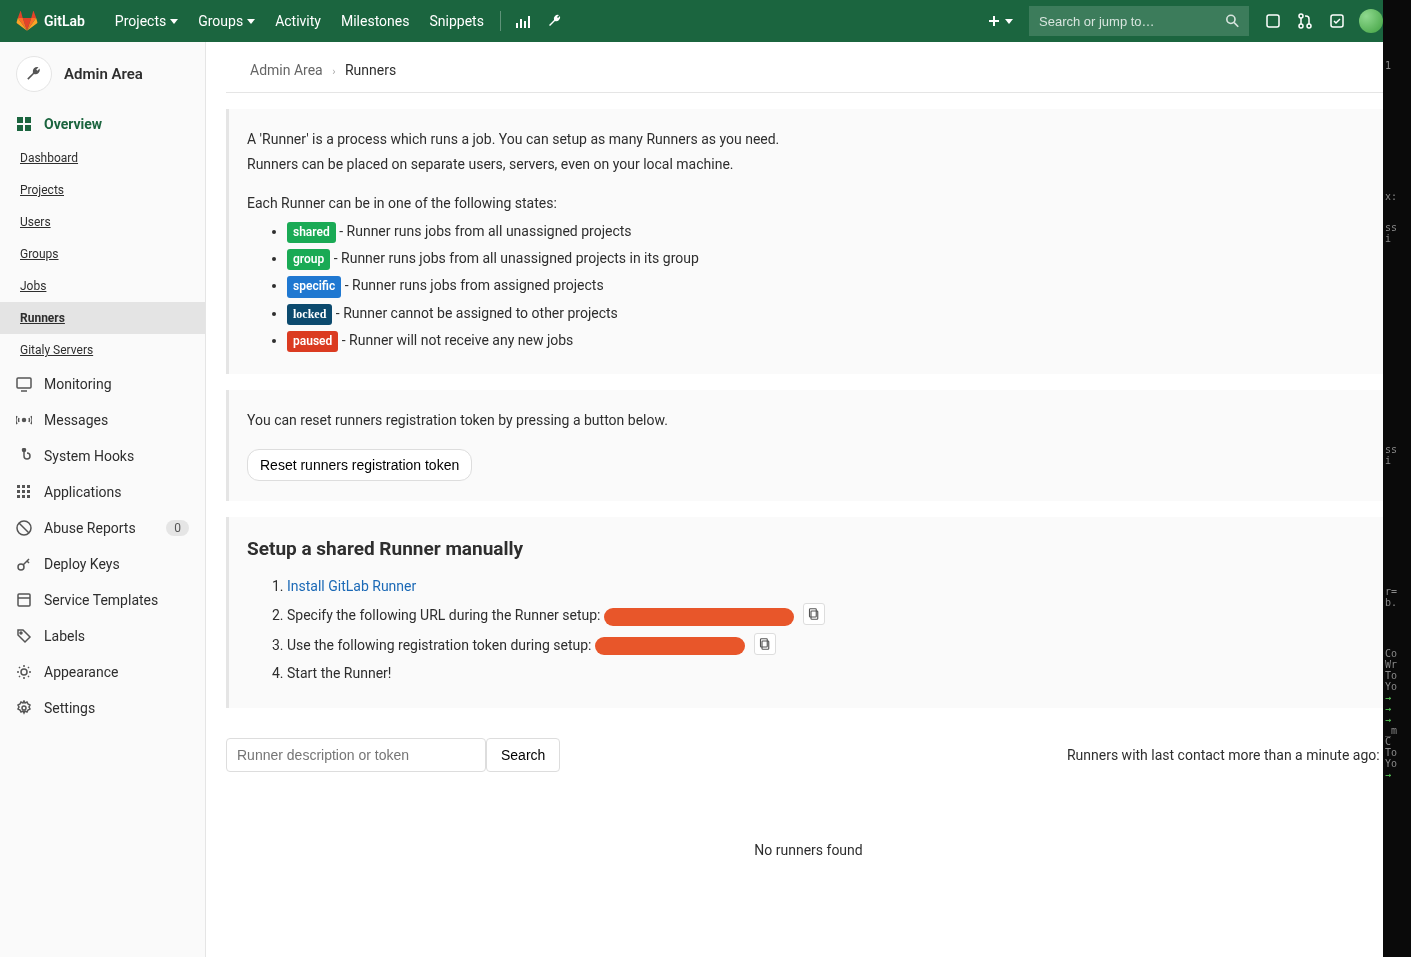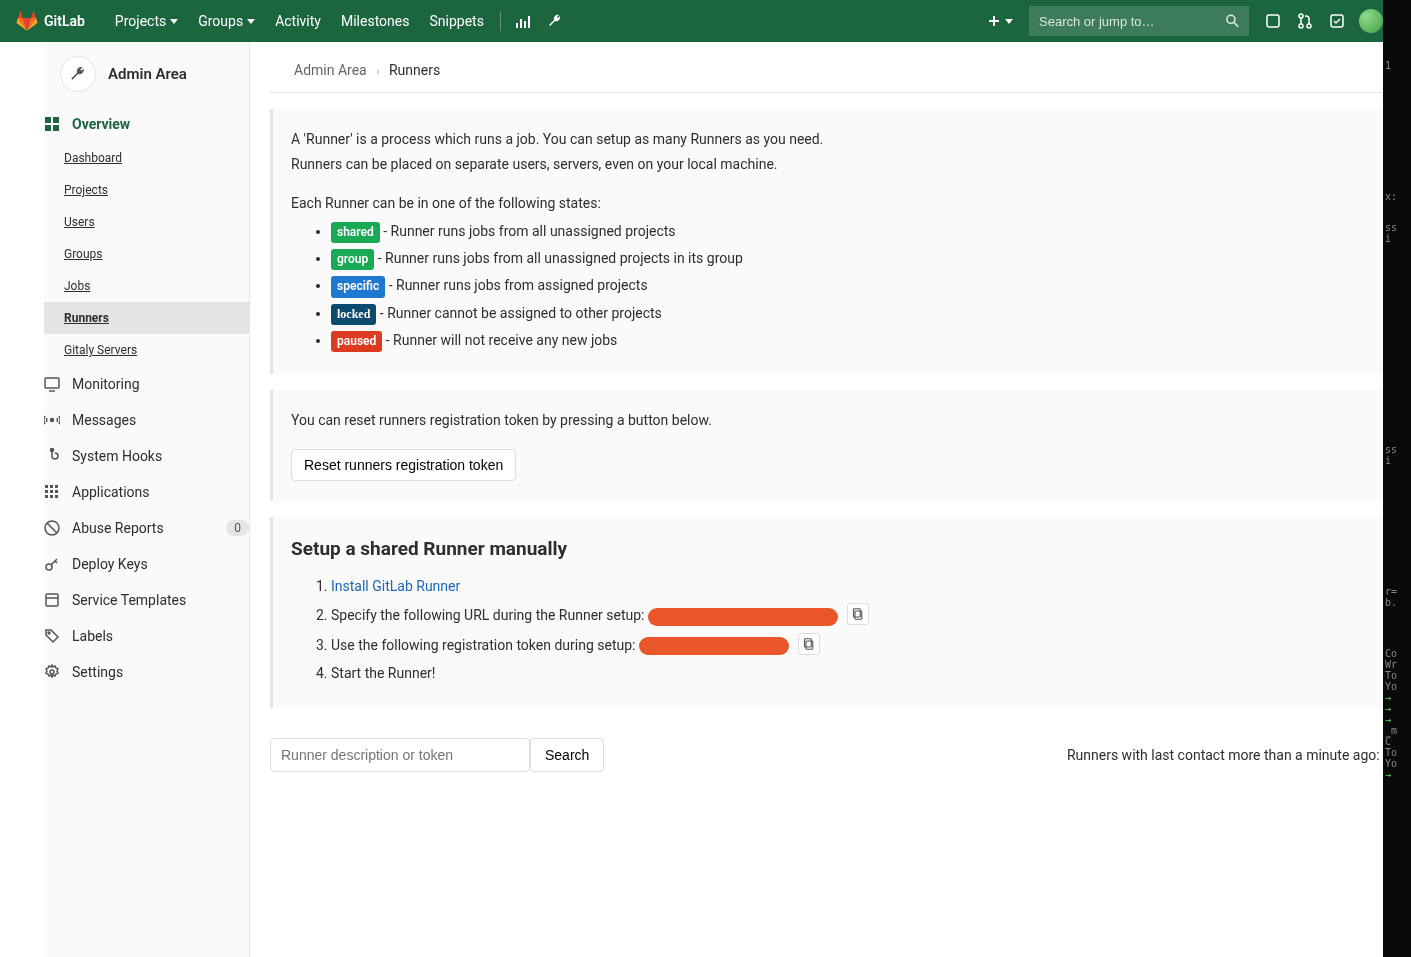--- a/index.html
+++ b/index.html
@@ -9,26 +9,26 @@
 .topbar .logo-icon { width: 22px; height: 22px; }
 .topbar .nav-item { padding: 0 10px; color: #fff; font-size: 14px; display: flex; align-items: center; gap: 4px; cursor: pointer; height: 42px; }
 .topbar .divider { width: 1px; height: 20px; background: rgba(255,255,255,0.3); margin: 0 6px; }
 .topbar .icon-btn { padding: 0 8px; height: 42px; display: flex; align-items: center; cursor: pointer; }
 .topbar .spacer { flex: 1; }
 .topbar .search-box { background: rgba(255,255,255,0.15); border-radius: 0; height: 30px; width: 220px; display: flex; align-items: center; padding: 0 10px; margin: 0 8px; }
 .topbar .search-box input { background: transparent; border: none; color: #fff; font-size: 13px; width: 100%; outline: none; }
 .topbar .search-box input::placeholder { color: rgba(255,255,255,0.8); }
 .topbar .avatar { width: 24px; height: 24px; border-radius: 50%; background: radial-gradient(circle at 30% 30%, #8fd98f, #3fa03f); margin-left: 6px; }
 .chevron-down { display: inline-block; width: 0; height: 0; border-left: 4px solid transparent; border-right: 4px solid transparent; border-top: 5px solid currentColor; }
-.content-wrap { display: flex; height: calc(957px - 42px); background: #fff; margin-left: 44px; }
+.content-wrap { display: flex; height: calc(957px - 42px); background: #fff; }
 .sidebar { width: 206px; background: #fafafa; border-right: 1px solid #e5e5e5; overflow-y: auto; }
 .sidebar-header { display: flex; align-items: center; gap: 12px; padding: 14px 16px; }
 .sidebar-header .admin-icon { width: 36px; height: 36px; border-radius: 50%; border: 1px solid #e5e5e5; background: #fff; display: flex; align-items: center; justify-content: center; }
 .sidebar-header .title { font-weight: 600; font-size: 15px; }
-.sidebar-item { display: flex; align-items: center; gap: 12px; padding: 10px 0; color: #2e2e2e; cursor: pointer; font-size: 14px; }
+.sidebar-item { display: flex; align-items: center; gap: 12px; padding: 10px 16px; color: #2e2e2e; cursor: pointer; font-size: 14px; }
 .sidebar-item.top-level { font-weight: 400; }
 .sidebar-item.active-parent { color: #1b653f; font-weight: 700; }
 .sidebar-subitem { padding: 9px 16px 9px 20px; cursor: pointer; font-size: 12px; text-decoration: underline; }
 .sidebar-subitem.active { background: #e4e4e4; font-weight: 700; color: #2e2e2e; }
 .sidebar .badge-count { margin-left: auto; background: #e5e5e5; border-radius: 10px; padding: 1px 8px; font-size: 12px; color: #555; }
 .sb-icon { width: 16px; height: 16px; flex-shrink: 0; }
 .main { flex: 1; padding: 0; overflow-y: auto; }
 .breadcrumb { padding: 20px 24px 14px; border-bottom: 1px solid #e5e5e5; margin: 0 20px; }
 .breadcrumb a { color: #666; text-decoration: none; }
 .breadcrumb .sep { color: #aaa; margin: 0 6px; font-size: 11px; }
@@ -37,21 +37,21 @@
 .panel p { margin-bottom: 4px; line-height: 1.5; }
 .panel .spacer-p { height: 14px; }
 .panel ul { list-style: disc; padding-left: 40px; margin-top: 4px; }
 .panel ul li { padding: 2px 0; line-height: 1.6; }
 .state-badge { display: inline-block; color: #fff; padding: 1px 6px; border-radius: 3px; font-size: 12px; font-weight: 600; }
 .bg-shared { background: #1aaa55; }
 .bg-group { background: #1aaa55; }
 .bg-specific { background: #1f78d1; }
 .bg-locked { background: #0c4a6e; font-family: Liberation Serif, serif; }
 .bg-paused { background: #db3b21; }
-.btn-default { display: inline-block; padding: 7px 12px; background: #fff; border: 1px solid #ddd; border-radius: 4px; font-size: 14px; cursor: pointer; margin-top: 14px; }
+.btn-default { display: inline-block; padding: 7px 12px; background: #fff; border: 1px solid #ddd; border-radius: 12px; font-size: 14px; cursor: pointer; margin-top: 14px; }
 .setup-panel { margin: 16px 20px 0; padding: 20px 18px; border-left: 3px solid #e5e5e5; background: #fafafa; }
 .setup-panel h3 { font-size: 19px; font-weight: 700; margin-bottom: 12px; }
 .setup-panel ol { padding-left: 40px; }
 .setup-panel ol li { padding: 3px 0; line-height: 1.6; }
 .setup-panel a { color: #1b69b6; text-decoration: none; }
 .redact { display: inline-block; background: #e8562a; border-radius: 14px; height: 18px; vertical-align: middle; }
 .redact.w1 { width: 190px; }
 .redact.w2 { width: 150px; }
 .copy-icon { display: inline-flex; width: 22px; height: 22px; border: 1px solid #ddd; border-radius: 3px; align-items: center; justify-content: center; margin-left: 6px; cursor: pointer; background: #fff; }
 .search-row { display: flex; align-items: center; justify-content: space-between; margin: 30px 20px 0; }
@@ -236,20 +236,27 @@
     </div>
     <div class="sidebar-item top-level">
       <svg class="sb-icon" viewBox="0 0 16 16" fill="none" stroke="#555" stroke-width="1.5">
           <path d="M2 2h5l7 7-5 5-7-7z"></path>
           <circle cx="5" cy="5" r="1" fill="#555"></circle>
         </svg>
       <span>Labels</span>
     </div>
     <div class="sidebar-item top-level">
       <svg class="sb-icon" viewBox="0 0 16 16" fill="none" stroke="#555" stroke-width="1.5">
+          <circle cx="8" cy="8" r="3"></circle>
+          <path d="M8 1v2M8 13v2M1 8h2M13 8h2M3 3l1 1M12 12l1 1M3 13l1-1M12 4l1-1"></path>
+        </svg>
+      <span>Appearance</span>
+    </div>
+    <div class="sidebar-item top-level">
+      <svg class="sb-icon" viewBox="0 0 16 16" fill="none" stroke="#555" stroke-width="1.5">
           <circle cx="8" cy="8" r="2"></circle>
           <path d="M8 1l1 2 2-1 1 2 2 1-1 2 1 2-2 1-1 2-2-1-1 2-1-2-2 1-1-2-2-1 1-2-1-2 2-1 1-2 2 1z"></path>
         </svg>
       <span>Settings</span>
     </div>
   </div>
 
   <div class="main">
     <div class="breadcrumb">
       <a href="#">Admin Area</a>
@@ -301,20 +308,21 @@
     </div>
 
     <div class="search-row">
       <div class="left">
         <input type="text" placeholder="Runner description or token" style="">
         <button class="btn-search">Search</button>
       </div>
       <div class="right">Runners with last contact more than a minute ago: 0</div>
     </div>
 
+    <div class="no-runners">No runners found</div>
   </div>
 </div>
 
 <div class="black-strip">
   <div class="ln" style="margin-top:60px">1</div>
   <div class="ln" style="margin-top:120px">x:</div>
   <div class="ln" style="margin-top:20px">ss</div>
   <div class="ln">i</div>
   <div class="ln" style="margin-top:200px">ss</div>
   <div class="ln">i</div>

